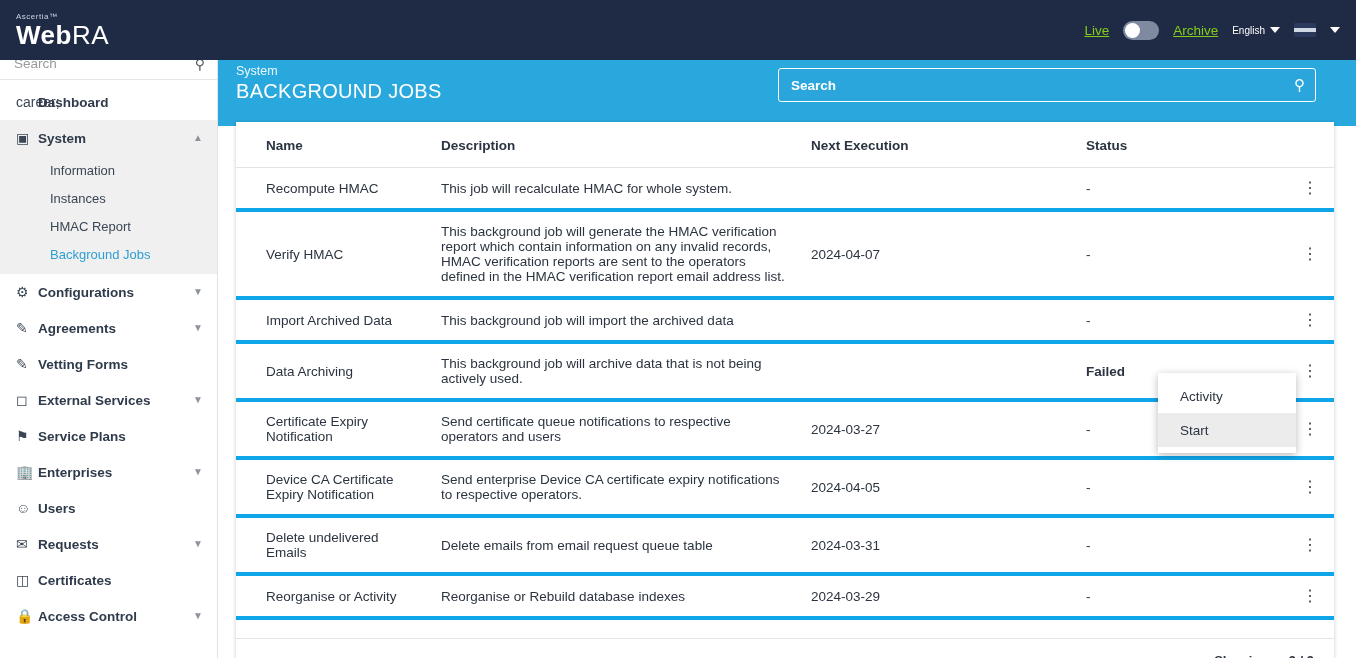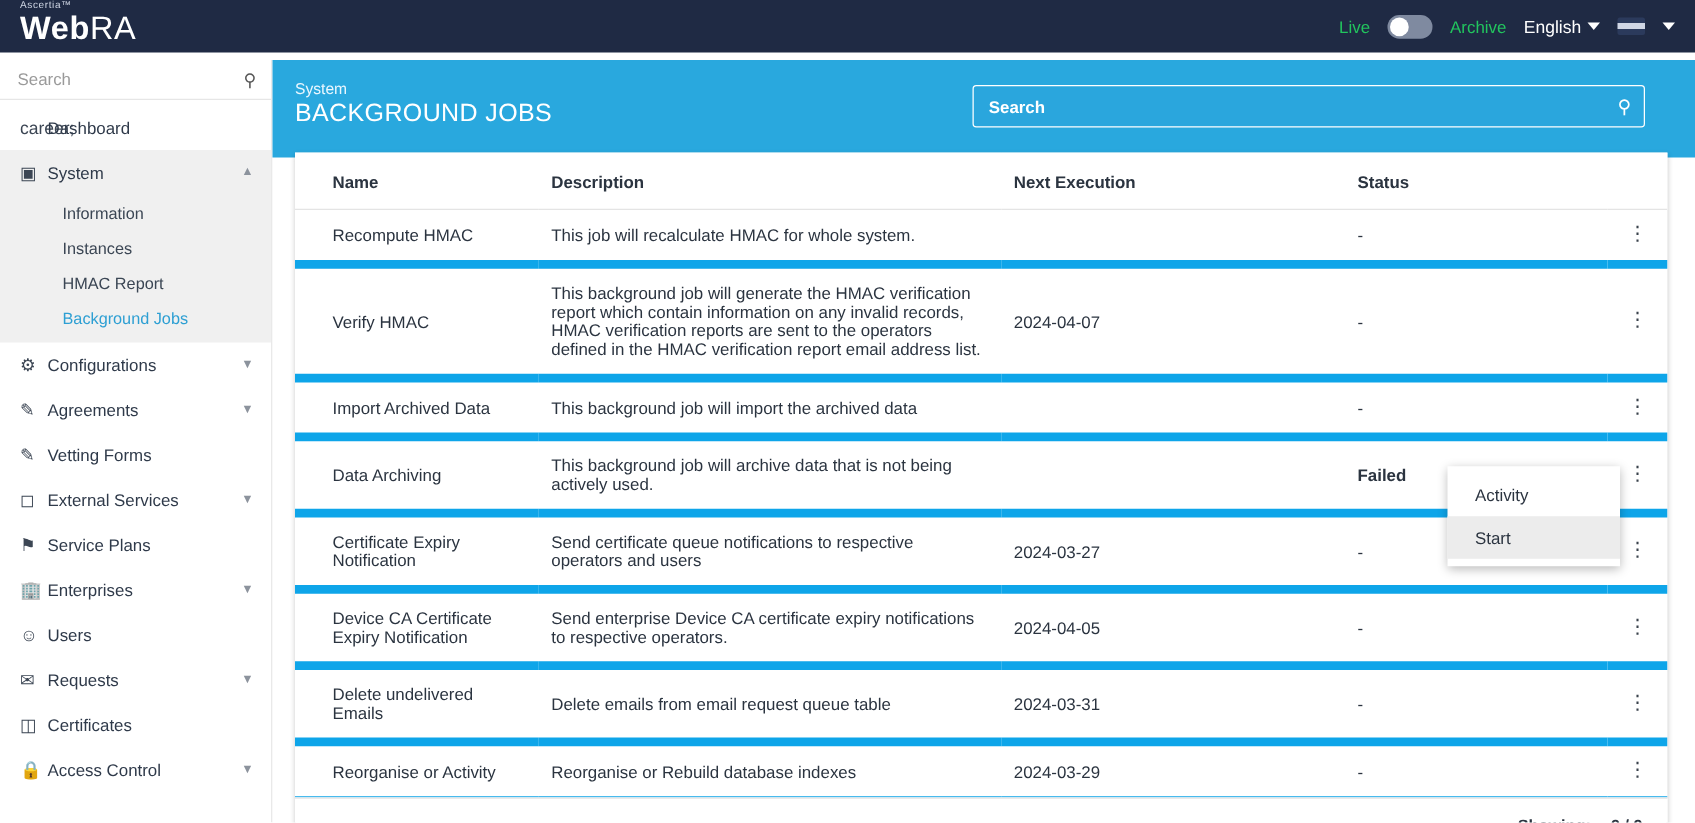--- a/index.html
+++ b/index.html
@@ -14,23 +14,24 @@
     position: relative;
     width: 1356px;
     height: 658px;
     background: #ffffff;
   }
 
   
   .topbar {
     position: absolute;
     top: 0; left: 0;
-    width: 1356px; height: 42px;
+    width: 1356px; height: 60px;
     background: #1f2a44;
     display: flex;
+    align-items: center;
     z-index: 30;
   }
   .brand {
     width: 218px;
     padding-left: 16px;
     color: #ffffff;
     line-height: 1;
   }
   .brand .sup {
     font-size: 8px;
@@ -47,36 +48,36 @@
   .brand .name .thin { font-weight: 300; }
   .topbar-right {
     margin-left: auto;
     display: flex;
     align-items: center;
     gap: 14px;
     padding-right: 16px;
     color: #ffffff;
     font-size: 13.5px;
   }
-  .mode-label { color:#22c55e; font-size: 13.5px; }
+  .mode-label { color:#84cc16; font-size: 13.5px; text-decoration: underline; }
   .toggle {
     width: 36px; height: 19px;
     border-radius: 10px;
     background: #7f8aa0;
     position: relative;
     cursor: pointer;
   }
   .toggle .knob {
     position: absolute;
     top: 2px; left: 2px;
     width: 15px; height: 15px;
     border-radius: 50%;
     background: #ffffff;
   }
-  .lang { display: flex; align-items: center; gap: 5px; font-size: 14px; cursor: pointer; }
+  .lang { display: flex; align-items: center; gap: 5px; font-size: 10px; cursor: pointer; }
   .caret-down {
     width: 0; height: 0;
     border-left: 5px solid transparent;
     border-right: 5px solid transparent;
     border-top: 6px solid #ffffff;
   }
   .flag {
     width: 22px; height: 14px;
     background: linear-gradient(to bottom,#2b3a5c 0 33%, #cfd6e4 33% 66%, #2b3a5c 66% 100%);
     border-radius: 2px;
@@ -126,21 +127,21 @@
   }
   .nav-item .ico {
     width: 22px;
     display: inline-flex;
     justify-content: flex-start;
     align-items: center;
     color: #3c4654;
     font-size: 14px;
     flex: 0 0 22px;
   }
-  .nav-item .lbl { flex: 1; }
+  .nav-item .lbl { flex: 1; font-weight: bold; }
   .nav-item .chev {
     color: #8c939d;
     font-size: 10px;
     transform: translateY(-1px);
   }
   .nav-group.open {
     background: #f0f0f0;
   }
   .subnav { background: #f0f0f0; padding-bottom: 6px; }
   .subnav-item {
@@ -232,21 +233,21 @@
     color: #2b3440;
     font-weight: bold;
     padding: 16px 10px 14px 10px;
     border-bottom: 1px solid #e4e4e4;
     background: #ffffff;
   }
   table.jobs td {
     font-size: 13.5px;
     color: #2b3440;
     padding: 12px 10px;
-    border-bottom: 7px solid #0ea5e9;
+    border-bottom: 4px solid #0ea5e9;
     vertical-align: middle;
   }
   .col-name { width: 195px; padding-left: 30px !important; }
   .col-desc { width: 370px; }
   .col-next { width: 275px; }
   .col-status { width: 210px; }
   .col-menu { width: 48px; text-align: center; }
   td.col-name { padding-left: 30px !important; }
   .status-failed { font-weight: bold; }
   .kebab {

